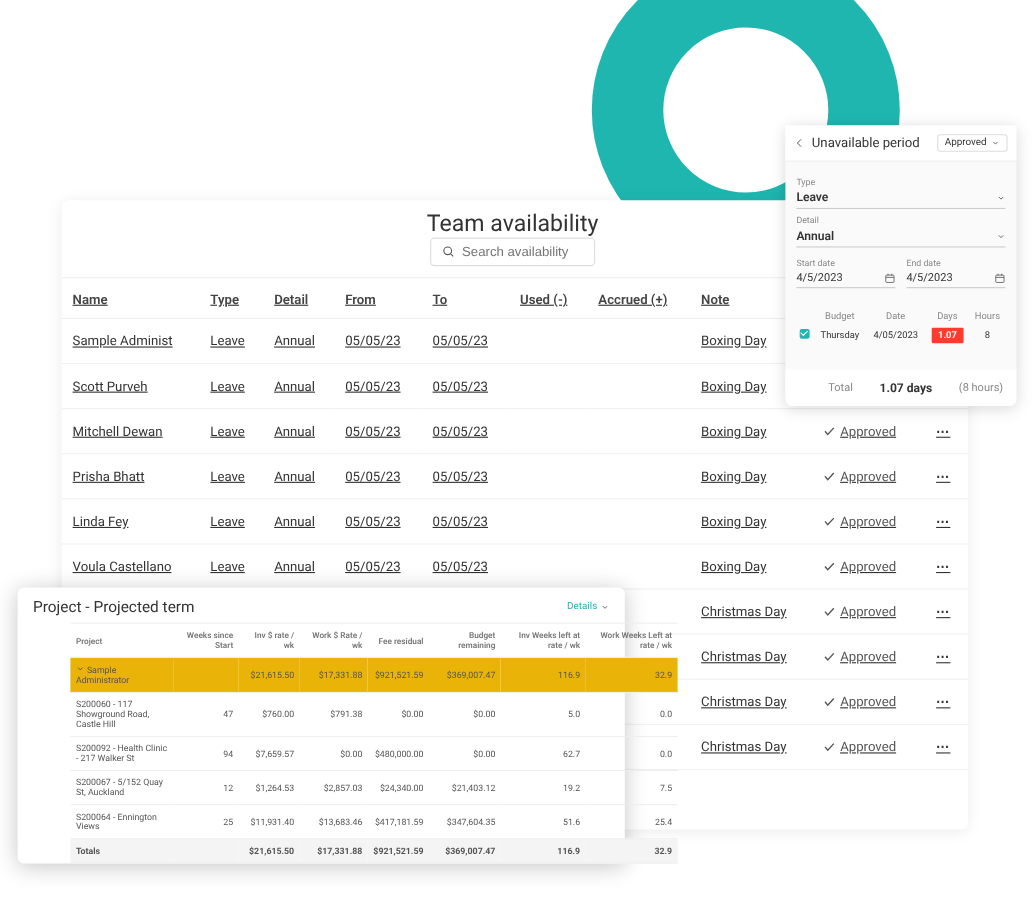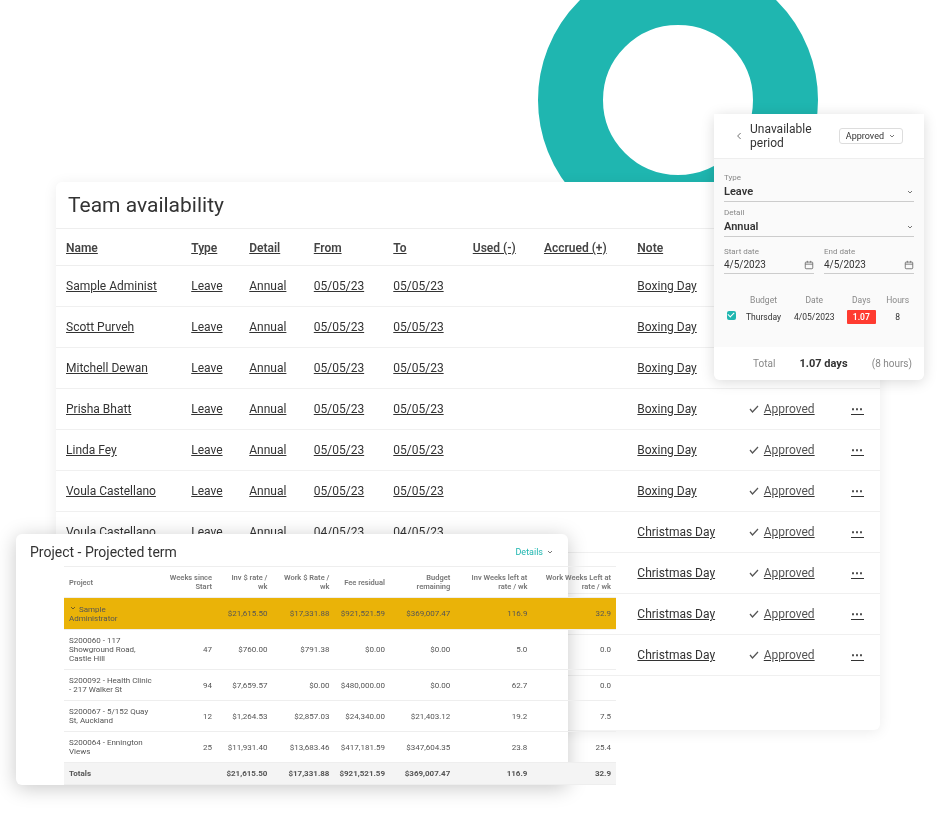--- a/index.html
+++ b/index.html
@@ -33,20 +33,21 @@
     border-radius: 6px;
     box-shadow: 0 2px 14px rgba(0,0,0,0.08);
     z-index: 2;
   }
   .main-header {
     display: flex;
     align-items: center;
     justify-content: space-between;
     padding: 10px 16px 10px 12px;
     border-bottom: 1px solid #eee;
+    flex-direction: column;
   }
   .main-title {
     font-size: 21px;
     font-weight: 400;
     color: #333;
   }
   .search-box {
     display: flex;
     align-items: center;
     gap: 6px;
@@ -103,21 +104,21 @@
     background: #fafafa;
     border-radius: 6px;
     box-shadow: 0 2px 14px rgba(0,0,0,0.15);
     z-index: 5;
     font-size: 10px;
   }
   .sp-head {
     display: flex;
     align-items: center;
     justify-content: space-between;
-    padding: 8px 21px;
+    padding: 8px 8px;
     background: #fff;
     border-bottom: 1px solid #eee;
   }
   .sp-head-left { display: flex; align-items: center; gap: 6px; }
   .sp-title { font-size: 12px; font-weight: 400; color: #333; }
   .sp-approved {
     border: 1px solid #ddd;
     border-radius: 3px;
     padding: 2px 6px;
     font-size: 9px;
@@ -605,21 +606,21 @@
           <td>19.2</td>
           <td>7.5</td>
         </tr>
         <tr>
           <td>S200064 - Ennington Views</td>
           <td>25</td>
           <td>$11,931.40</td>
           <td>$13,683.46</td>
           <td>$417,181.59</td>
           <td>$347,604.35</td>
-          <td>23.8</td>
+          <td>51.6</td>
           <td>25.4</td>
         </tr>
         <tr class="totals-row">
           <td>Totals</td>
           <td></td>
           <td>$21,615.50</td>
           <td>$17,331.88</td>
           <td>$921,521.59</td>
           <td>$369,007.47</td>
           <td>116.9</td>

